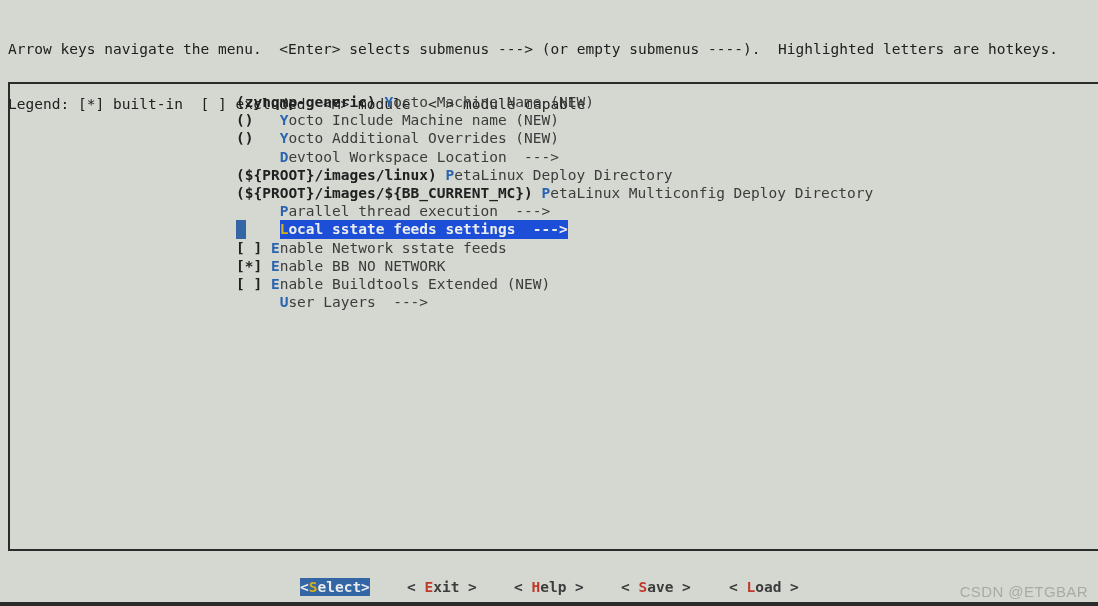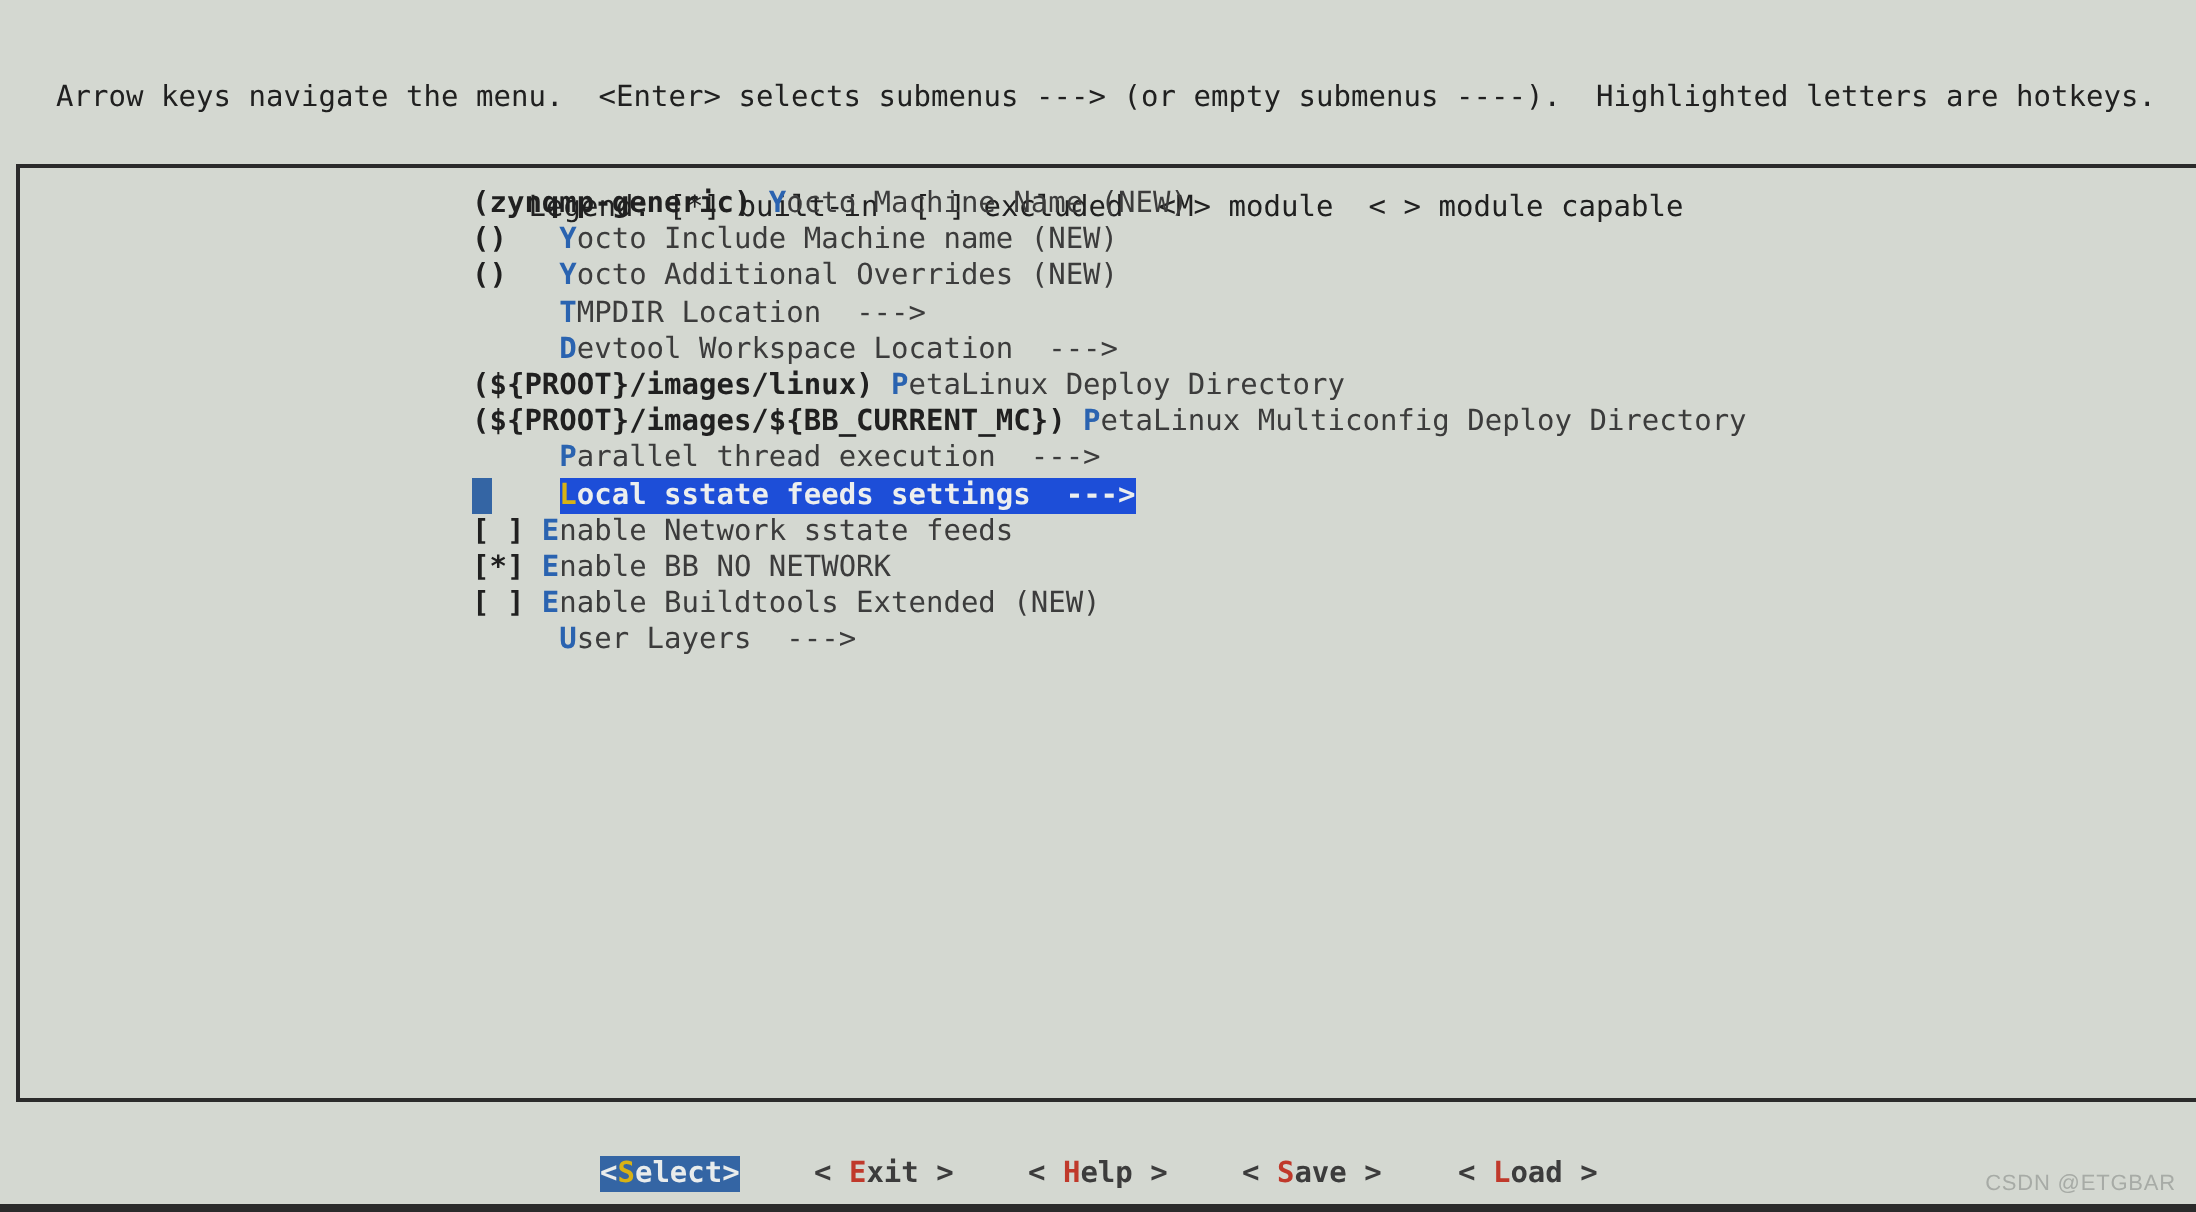--- a/index.html
+++ b/index.html
@@ -21,21 +21,20 @@
   }
 
   
   #help {
     position: absolute;
     left: 8px;
     top: 4px;
     width: 1090px;
     white-space: pre;
     letter-spacing: 0.02px;
-    text-align: center;
   }
   #help .hline { display: block; height: 18.2px; }
 
   
   #frame {
     position: absolute;
     left: 8px;
     top: 82px;
     width: 1092px;
     height: 469px;
@@ -119,21 +118,21 @@
     height: 4px;
     background: #2b2b2b;
   }
 
   
   #watermark {
     position: absolute;
     right: 10px;
     top: 583px;
     font-family: "Liberation Sans", sans-serif;
-    font-size: 11px;
+    font-size: 15px;
     color: #a7aba6;
     letter-spacing: 0.4px;
     white-space: pre;
   }
 </style>
 </head>
 <body>
 
 <div id="screen">
 
@@ -141,21 +140,20 @@
     <span class="hline">Arrow keys navigate the menu.  &lt;Enter&gt; selects submenus ---&gt; (or empty submenus ----).  Highlighted letters are hotkeys.</span>
     <span class="hline">Legend: [*] built-in  [ ] excluded  &lt;M&gt; module  &lt; &gt; module capable</span>
   </div>
 
   <div id="frame"></div>
 
   <div id="menu">
       <div class="row"><span class="prefix">(zynqmp-generic) </span><span class="hot">Y</span><span class="body">octo Machine Name (NEW)</span></div>
       <div class="row"><span class="prefix">()   </span><span class="hot">Y</span><span class="body">octo Include Machine name (NEW)</span></div>
       <div class="row"><span class="prefix">()   </span><span class="hot">Y</span><span class="body">octo Additional Overrides (NEW)</span></div>
-      <div class="row"><span class="prefix">     </span><span class="hot">T</span><span class="body">MPDIR Location</span><span class="arrow">  ---&gt;</span></div>
       <div class="row"><span class="prefix">     </span><span class="hot">D</span><span class="body">evtool Workspace Location</span><span class="arrow">  ---&gt;</span></div>
       <div class="row"><span class="prefix">(${PROOT}/images/linux) </span><span class="hot">P</span><span class="body">etaLinux Deploy Directory</span></div>
       <div class="row"><span class="prefix">(${PROOT}/images/${BB_CURRENT_MC}) </span><span class="hot">P</span><span class="body">etaLinux Multiconfig Deploy Directory</span></div>
       <div class="row"><span class="prefix">     </span><span class="hot">P</span><span class="body">arallel thread execution</span><span class="arrow">  ---&gt;</span></div>
       <div class="row sel"><span class="selbar"></span><span class="prefix">     </span><span class="selwrap"><span class="hot">L</span><span class="body">ocal sstate feeds settings</span><span class="arrow">  ---&gt;</span></span></div>
       <div class="row"><span class="prefix">[ ] </span><span class="hot">E</span><span class="body">nable Network sstate feeds</span></div>
       <div class="row"><span class="prefix">[*] </span><span class="hot">E</span><span class="body">nable BB NO NETWORK</span></div>
       <div class="row"><span class="prefix">[ ] </span><span class="hot">E</span><span class="body">nable Buildtools Extended (NEW)</span></div>
       <div class="row"><span class="prefix">     </span><span class="hot">U</span><span class="body">ser Layers</span><span class="arrow">  ---&gt;</span></div>
     </div>

